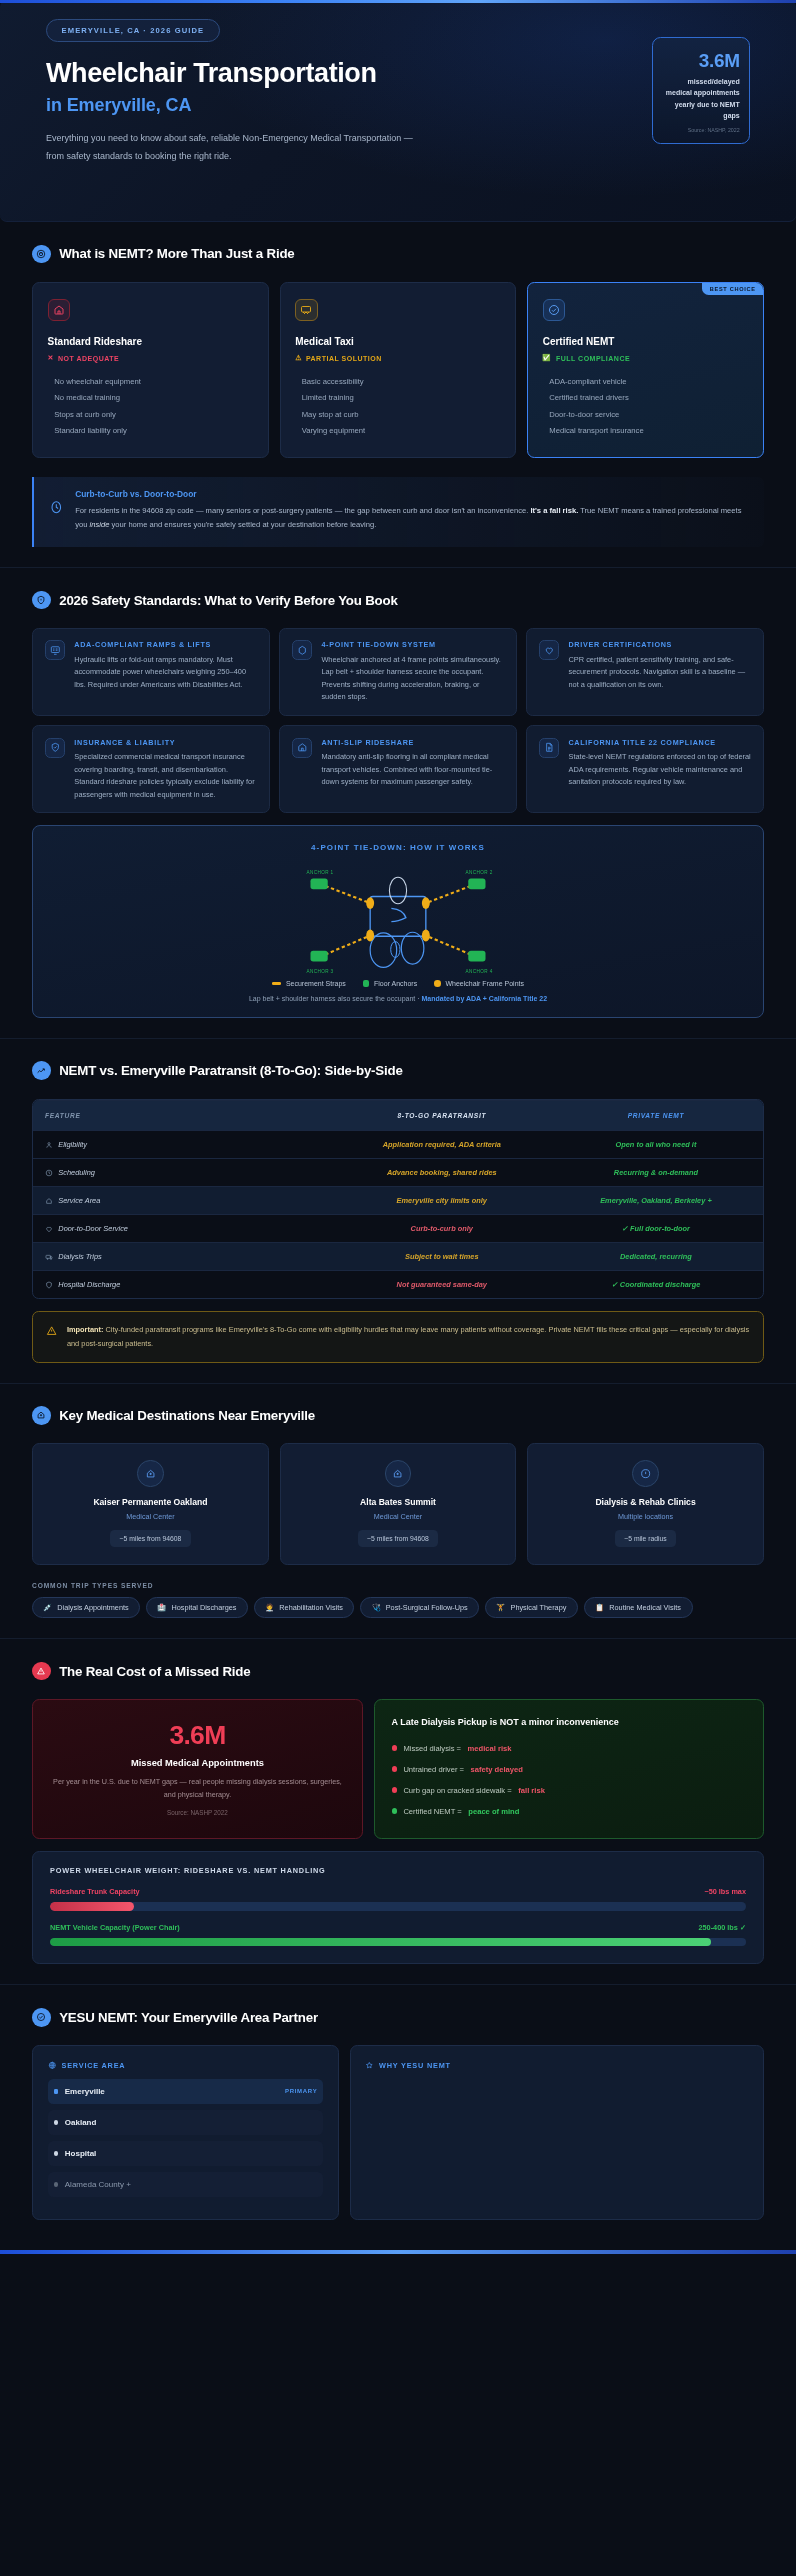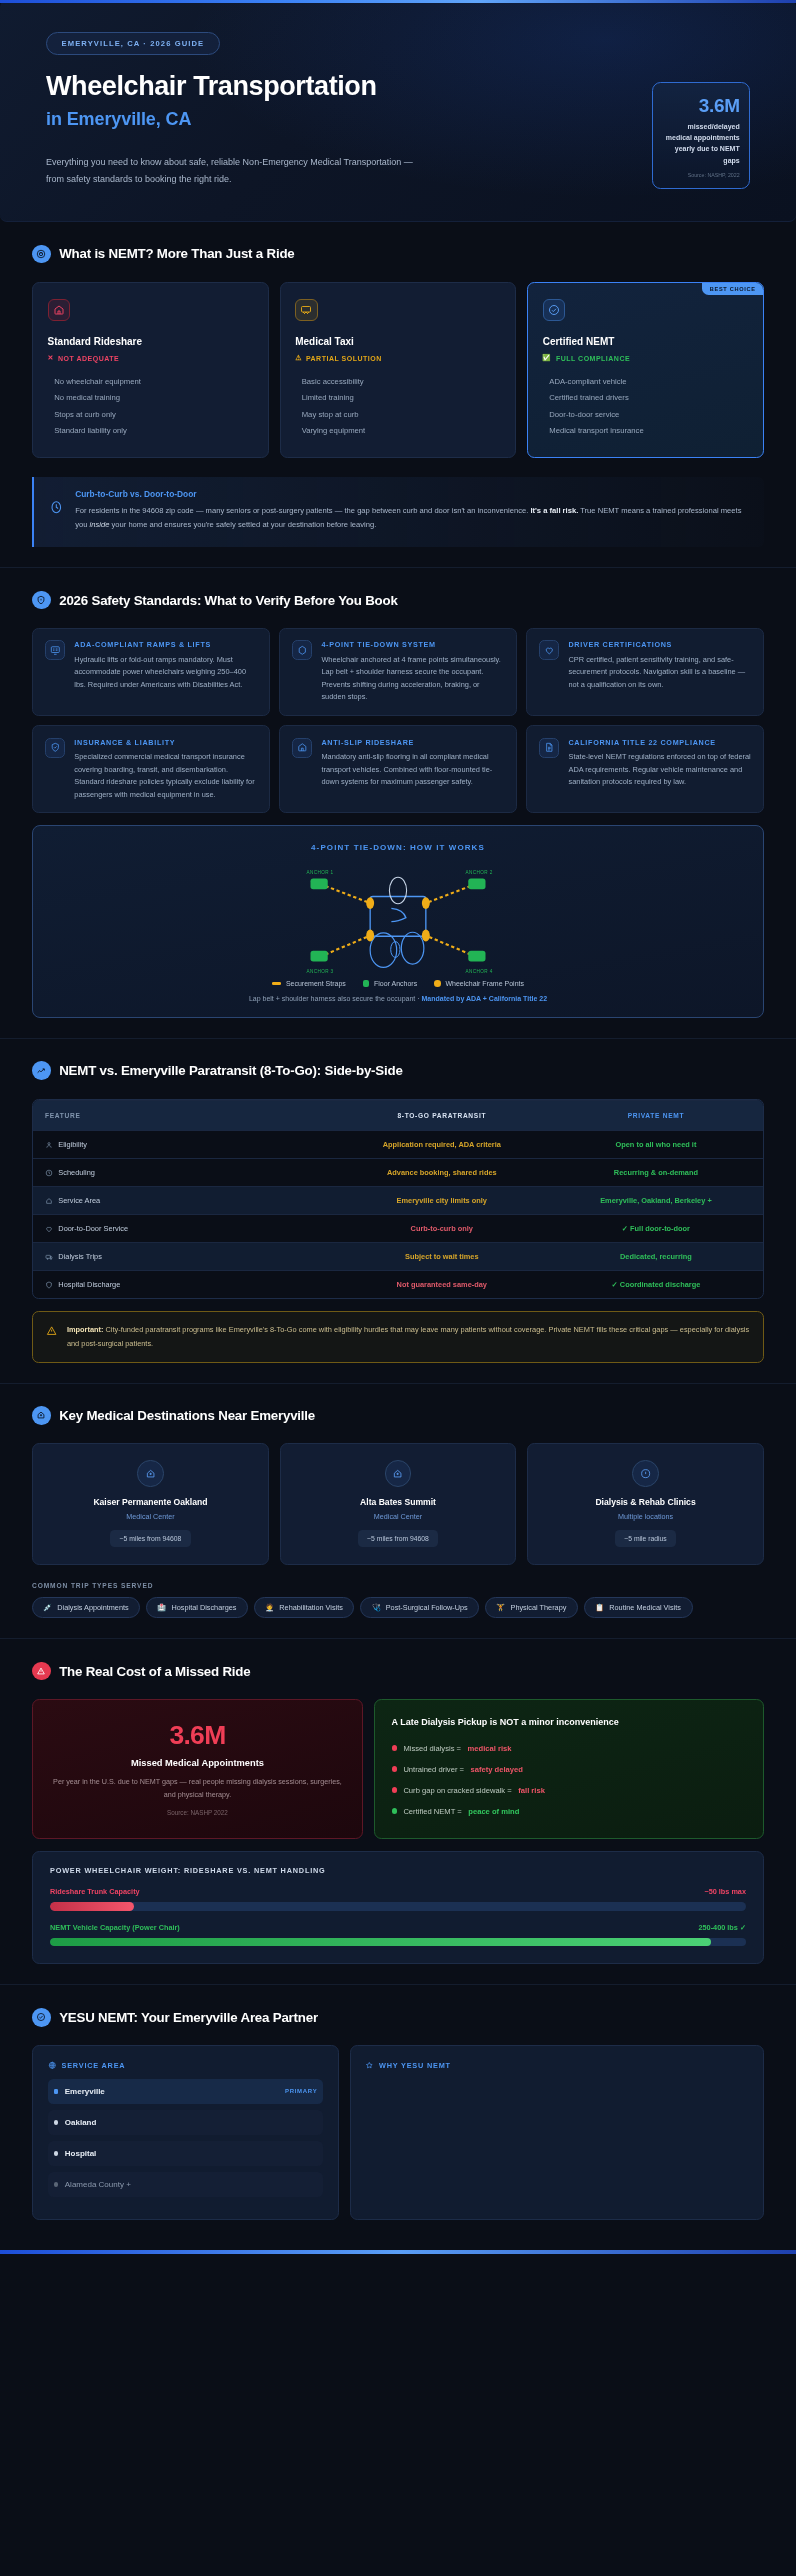--- a/index.html
+++ b/index.html
@@ -15,21 +15,21 @@
   
   .hero {
     position: relative;
     background:
       radial-gradient(597px 226px at 76% 18%, rgba(37,99,235,0.16), transparent 70%),
       linear-gradient(135deg, #101b30 0%, #0d1526 42%, #0a1120 100%);
     border-bottom: 0.7px solid #14203a;
     padding: 15px 46px 32px 46px;
     min-height: 222px;
     display: flex;
-    align-items: flex-end;
+    align-items: flex-start;
     justify-content: space-between;
     gap: 26.5px;
     border-radius: 7px;
   }
   .hero::before {
     content: "";
     position: absolute; left: 0; top: 0; right: 0; height: 2.7px;
     background: linear-gradient(90deg,#1d4ed8 0%, #3b82f6 35%, #60a5fa 60%, #1e40af 100%);
   }
   .hero-left { max-width: 451px; padding-top: 4px; }
@@ -53,21 +53,21 @@
     line-height: 1.08;
   }
   .hero-h2 {
     font-size: 18px;
     font-weight: bold;
     color: #4d96f3;
     margin-top: 7.3px;
     letter-spacing: -0.1px;
   }
   .hero-sub {
-    margin-top: 24px;
+    margin-top: 14px;
     font-size: 9px;
     line-height: 1.95;
     color: #aab8cc;
     max-width: 372px;
   }
   .stat-card {
     width: 98px;
     border: 0.7px solid #2f6bd1;
     border-radius: 8.6px;
     background: linear-gradient(180deg, rgba(19,36,66,0.85), rgba(12,22,42,0.9));
@@ -177,21 +177,21 @@
   .dia-cap b { color: #4d96f3; }
 
   
   .tbl { border: 0.7px solid #1d2c48; border-radius: 6.6px; overflow: hidden; }
   .tr { display: grid; grid-template-columns: 1.55fr 1.1fr 1.1fr; }
   .tr.head { background: #16263f; }
   .tr.head .td { font-size: 6.6px; font-weight: bold; letter-spacing: 0.7px; padding: 11.3px 12px; }
   .th-feat { color: #8195ae; }
   .th-para { color: #d7e2f1; text-align: center; }
   .th-nemt { color: #4d96f3; text-align: center; }
-  .tr .td { padding: 9px 12px; border-top: 0.7px solid #1a2740; font-size: 7.4px; }
+  .tr .td { padding: 9px 12px; border-top: 0.7px solid #1a2740; font-size: 7.4px; font-style: italic; }
   .tr.alt { background: #111d31; }
   .td-feat { color: #c2cede; display: flex; align-items: center; gap: 5.3px; }
   .td-feat svg { width: 8px; height: 8px; color: #8195ae; flex: 0 0 8px; }
   .td-para { text-align: center; font-weight: bold; }
   .td-nemt { text-align: center; font-weight: bold; color: #2fbf5a; }
   .v-amber { color: #d6a52a; }
   .v-red { color: #e05a6a; }
 
   .callout-amber {
     margin-top: 12px;

